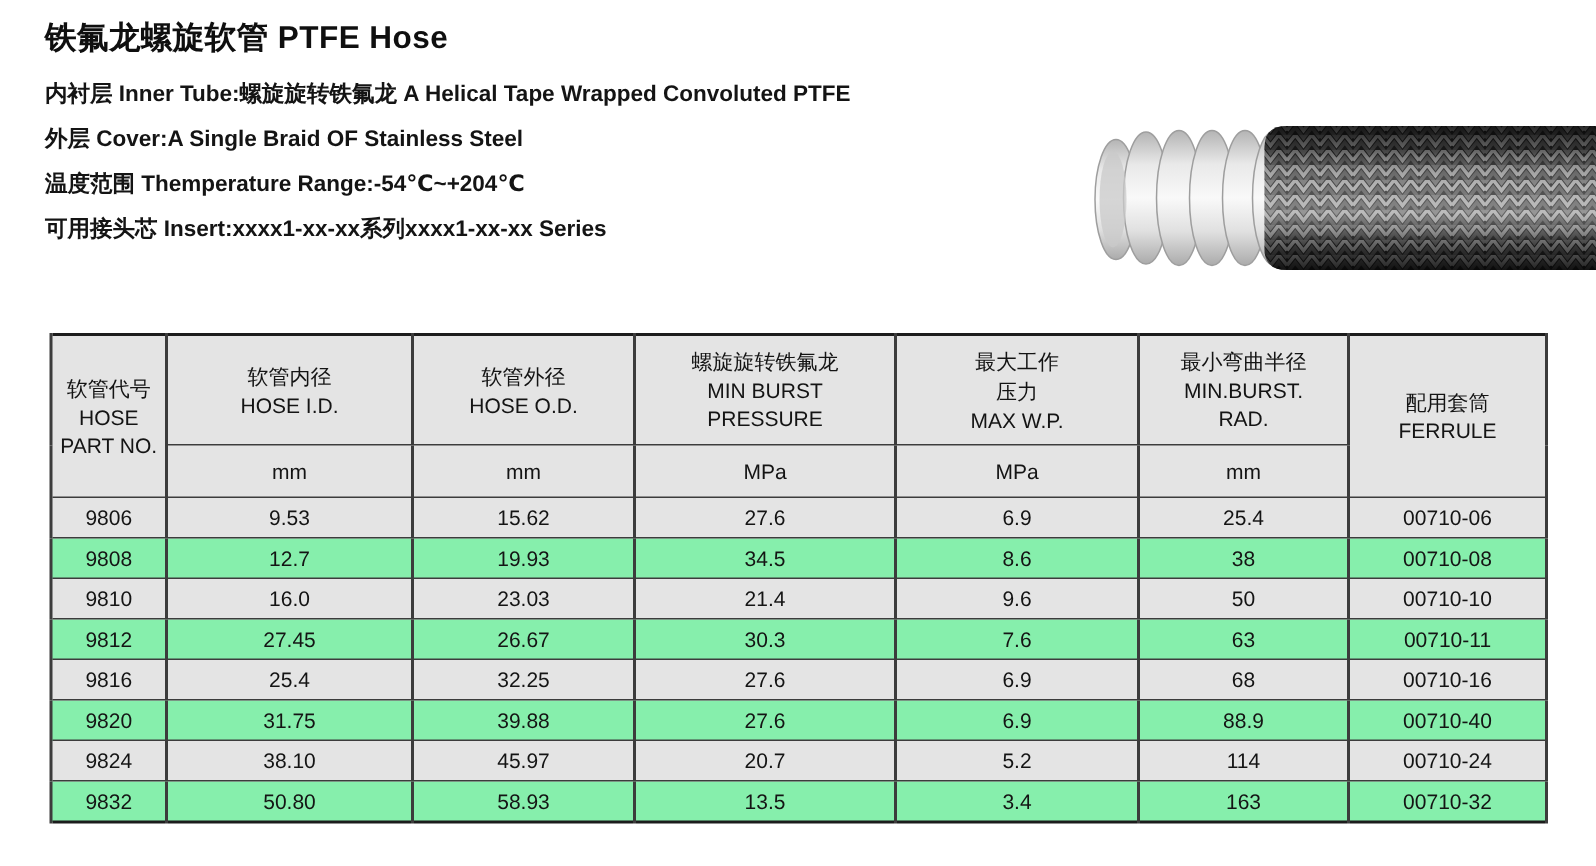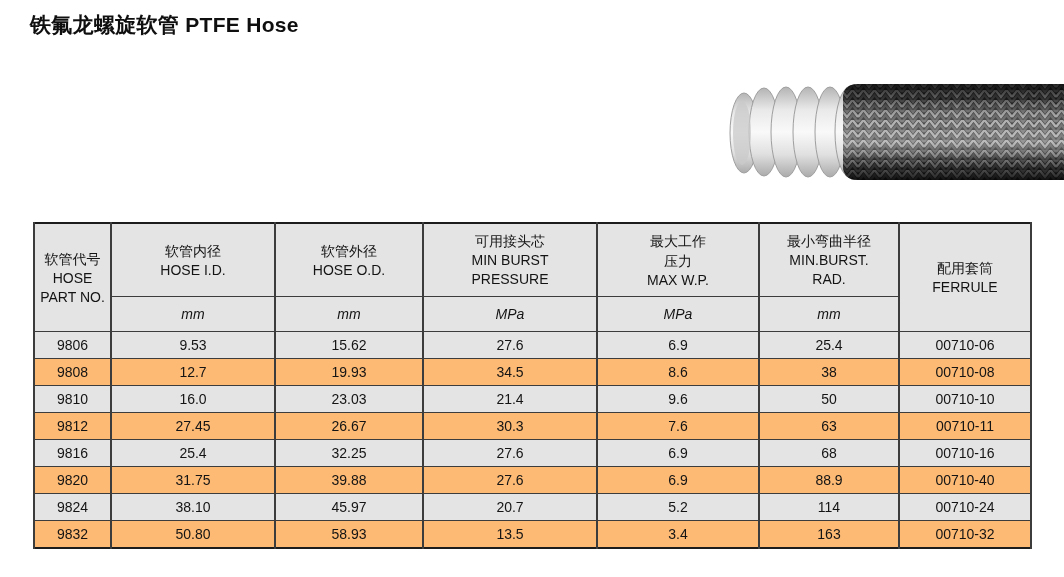--- a/index.html
+++ b/index.html
@@ -41,35 +41,41 @@
     border-left:2px solid #3c3c3c;
     border-right:2px solid #3c3c3c;
     text-align:center;vertical-align:middle;
     padding:0 2px;
   }
   .spec-table thead th{
     background:#e4e4e4;
     font-weight:normal;color:#141414;
   }
   .spec-table thead tr.names th{height:72px;}
-  .spec-table thead tr.units th{height:34px;font-size:14px;font-style:italic;}
+  .spec-table thead tr.units th{height:34px;font-size:14px;}
   .cn{display:block;font-size:14px;line-height:20px;white-space:pre-line;}
   .en{display:block;font-size:14px;line-height:19px;white-space:pre-line;}
   .spec-table tbody td{
-    height:26px;font-size:14px;color:#141414;background:#fdba74;
+    height:26px;font-size:14px;color:#141414;background:#86efac;
   }
   .spec-table tbody tr:nth-child(odd) td{background:#e4e4e4;}
 </style>
 </head>
 <body>
 
 <div class="page">
 
   <h1 class="title">铁氟龙螺旋软管  PTFE Hose</h1>
 
+  <div class="desc">
+    <p>内衬层 Inner Tube:螺旋旋转铁氟龙 A Helical Tape Wrapped Convoluted PTFE</p>
+    <p>外层 Cover:A Single Braid OF Stainless Steel</p>
+    <p>温度范围 Themperature Range:-54℃~+204℃</p>
+    <p>可用接头芯 Insert:xxxx1-xx-xx系列xxxx1-xx-xx Series</p>
+  </div>
 
   <div class="hose-photo">
     <svg width="338" height="104" viewBox="0 0 338 104">
       <defs>
         <linearGradient id="tubeGrad" x1="0" y1="0" x2="0" y2="1">
           <stop offset="0" stop-color="#b4b4b4"></stop>
           <stop offset="0.25" stop-color="#e9e9e9"></stop>
           <stop offset="0.5" stop-color="#f9f9f9"></stop>
           <stop offset="0.75" stop-color="#e0e0e0"></stop>
           <stop offset="1" stop-color="#ababab"></stop>
@@ -124,21 +130,21 @@
         </th>
         <th>
           <span class="cn">软管内径</span>
           <span class="en">HOSE I.D.</span>
         </th>
         <th>
           <span class="cn">软管外径</span>
           <span class="en">HOSE O.D.</span>
         </th>
         <th>
-          <span class="cn">可用接头芯</span>
+          <span class="cn">螺旋旋转铁氟龙</span>
           <span class="en">MIN BURST
 PRESSURE</span>
         </th>
         <th>
           <span class="cn">最大工作
 压力</span>
           <span class="en">MAX W.P.</span>
         </th>
         <th>
           <span class="cn">最小弯曲半径</span>

